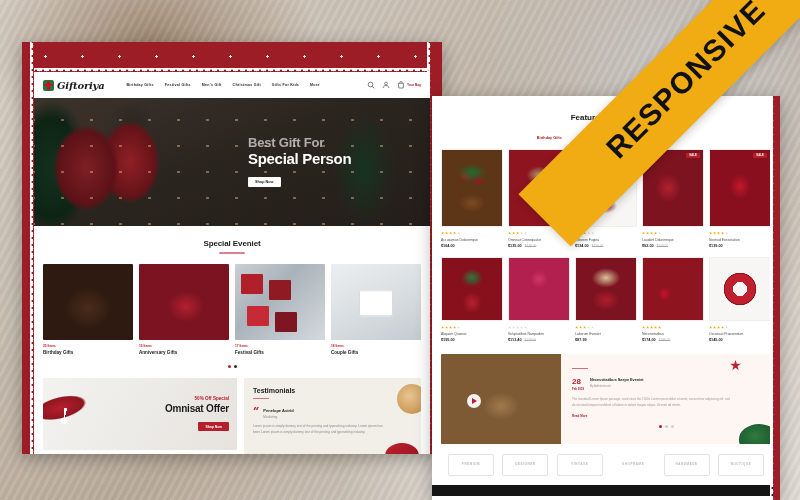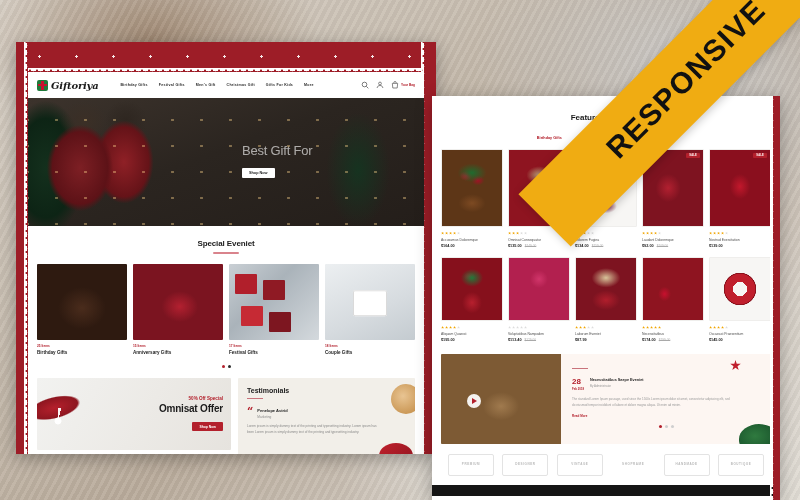--- a/index.html
+++ b/index.html
@@ -30,21 +30,21 @@
   .scallop-v{position:absolute;top:0;bottom:0;width:7px;
     background-image:radial-gradient(circle at 0px 3.5px, #fff 3.2px, rgba(255,255,255,0) 3.6px);
     background-size:7px 7px;background-repeat:repeat-y;}
   .dots-white{position:absolute;inset:0;pointer-events:none;
     background-image:
       radial-gradient(circle, rgba(255,255,255,.9) 1px, transparent 1.2px),
       radial-gradient(circle, rgba(255,255,255,.55) 1.4px, transparent 1.6px);
     background-size:37px 23px, 61px 41px;background-position:5px 3px, 22px 11px;}
 
   
-  #leftshot{left:16px;top:42px;width:420px;height:412px;}
+  #leftshot{left:22px;top:42px;width:420px;height:412px;}
   #leftshot .topband{height:30px;}
   #leftshot .sidebandL{position:absolute;left:0;top:0;bottom:0;width:12px;background:#9d1d27;}
   #leftshot .sidebandR{position:absolute;right:0;top:0;bottom:0;width:12px;background:#9d1d27;}
   #leftshot .page{position:absolute;left:12px;right:12px;top:30px;bottom:0;background:#fff;overflow:hidden;}
 
   
   .hdr{height:26px;display:flex;align-items:center;padding:0 9px;background:#fff;}
   .logo{display:flex;align-items:center;gap:3px;}
   .logo-mark{width:11px;height:11px;border-radius:2px;background:#1f7a3a;position:relative;}
   .logo-mark:before{content:"";position:absolute;left:1px;right:1px;top:4px;height:2px;background:#c8102e;}
@@ -65,21 +65,21 @@
       radial-gradient(ellipse 40px 56px at 96px 64px, #8f2026 0%, #651318 62%, rgba(60,18,23,0) 74%),
       radial-gradient(ellipse 34px 30px at 56px 24px, #3b2f26 0%, rgba(40,32,26,0) 70%),
       radial-gradient(ellipse 30px 28px at 98px 22px, #2e2620 0%, rgba(40,32,26,0) 70%),
       radial-gradient(ellipse 52px 90px at 18px 70px, #14301d 0%, #0d2415 55%, rgba(13,36,21,0) 75%),
       radial-gradient(ellipse 44px 80px at 330px 72px, #163320 0%, rgba(13,36,21,0) 72%),
       linear-gradient(160deg,#3c332c 0%,#2b2520 45%,#241e1a 100%);}
   .hero-img:after{content:"";position:absolute;inset:0;
     background-image:radial-gradient(circle, rgba(255,214,140,.75) 1.1px, transparent 1.4px);
     background-size:29px 26px;background-position:14px 9px;opacity:.55;}
   .hero-txt{position:absolute;left:214px;top:38px;width:160px;}
-  .hero-t1{font-size:13px;color:rgba(255,255,255,.62);font-weight:400;letter-spacing:-.2px;line-height:1.05;margin-top:8px;}
+  .hero-t1{font-size:13px;color:rgba(255,255,255,.62);font-weight:700;letter-spacing:-.2px;line-height:1.05;}
   .hero-t2{font-size:15px;color:#fff;font-weight:700;letter-spacing:-.3px;line-height:1.1;margin-top:1px;}
   .hero-btn{margin-top:10px;display:inline-block;background:#fff;color:#222;font-size:3.8px;font-weight:700;
     padding:3px 7px;border-radius:1px;}
 
   
   .sec-ttl{font-size:8px;font-weight:700;color:#1c1c1c;text-align:center;padding-top:13px;letter-spacing:-.1px;}
   .sec-ul{width:26px;height:1.6px;background:#d9838c;margin:4px auto 0;border-radius:1px;}
 
   
   .cat-row{display:flex;gap:6px;padding:10px 9px 0;}
@@ -284,20 +284,21 @@
             </svg>
           <span class="bag-lbl">Your Bag</span>
         </div>
       </div>
     </div>
 
     <div class="hero">
       <div class="hero-img"></div>
       <div class="hero-txt">
         <div class="hero-t1">Best Gift For</div>
+        <div class="hero-t2">Special Person</div>
         <div class="hero-btn">Shop Now</div>
       </div>
     </div>
 
     <div class="sec-ttl">Special Eveniet</div>
     <div class="sec-ul"></div>
 
     <div class="cat-row">
       <div class="cat">
         <div class="cat-img c1"></div>

